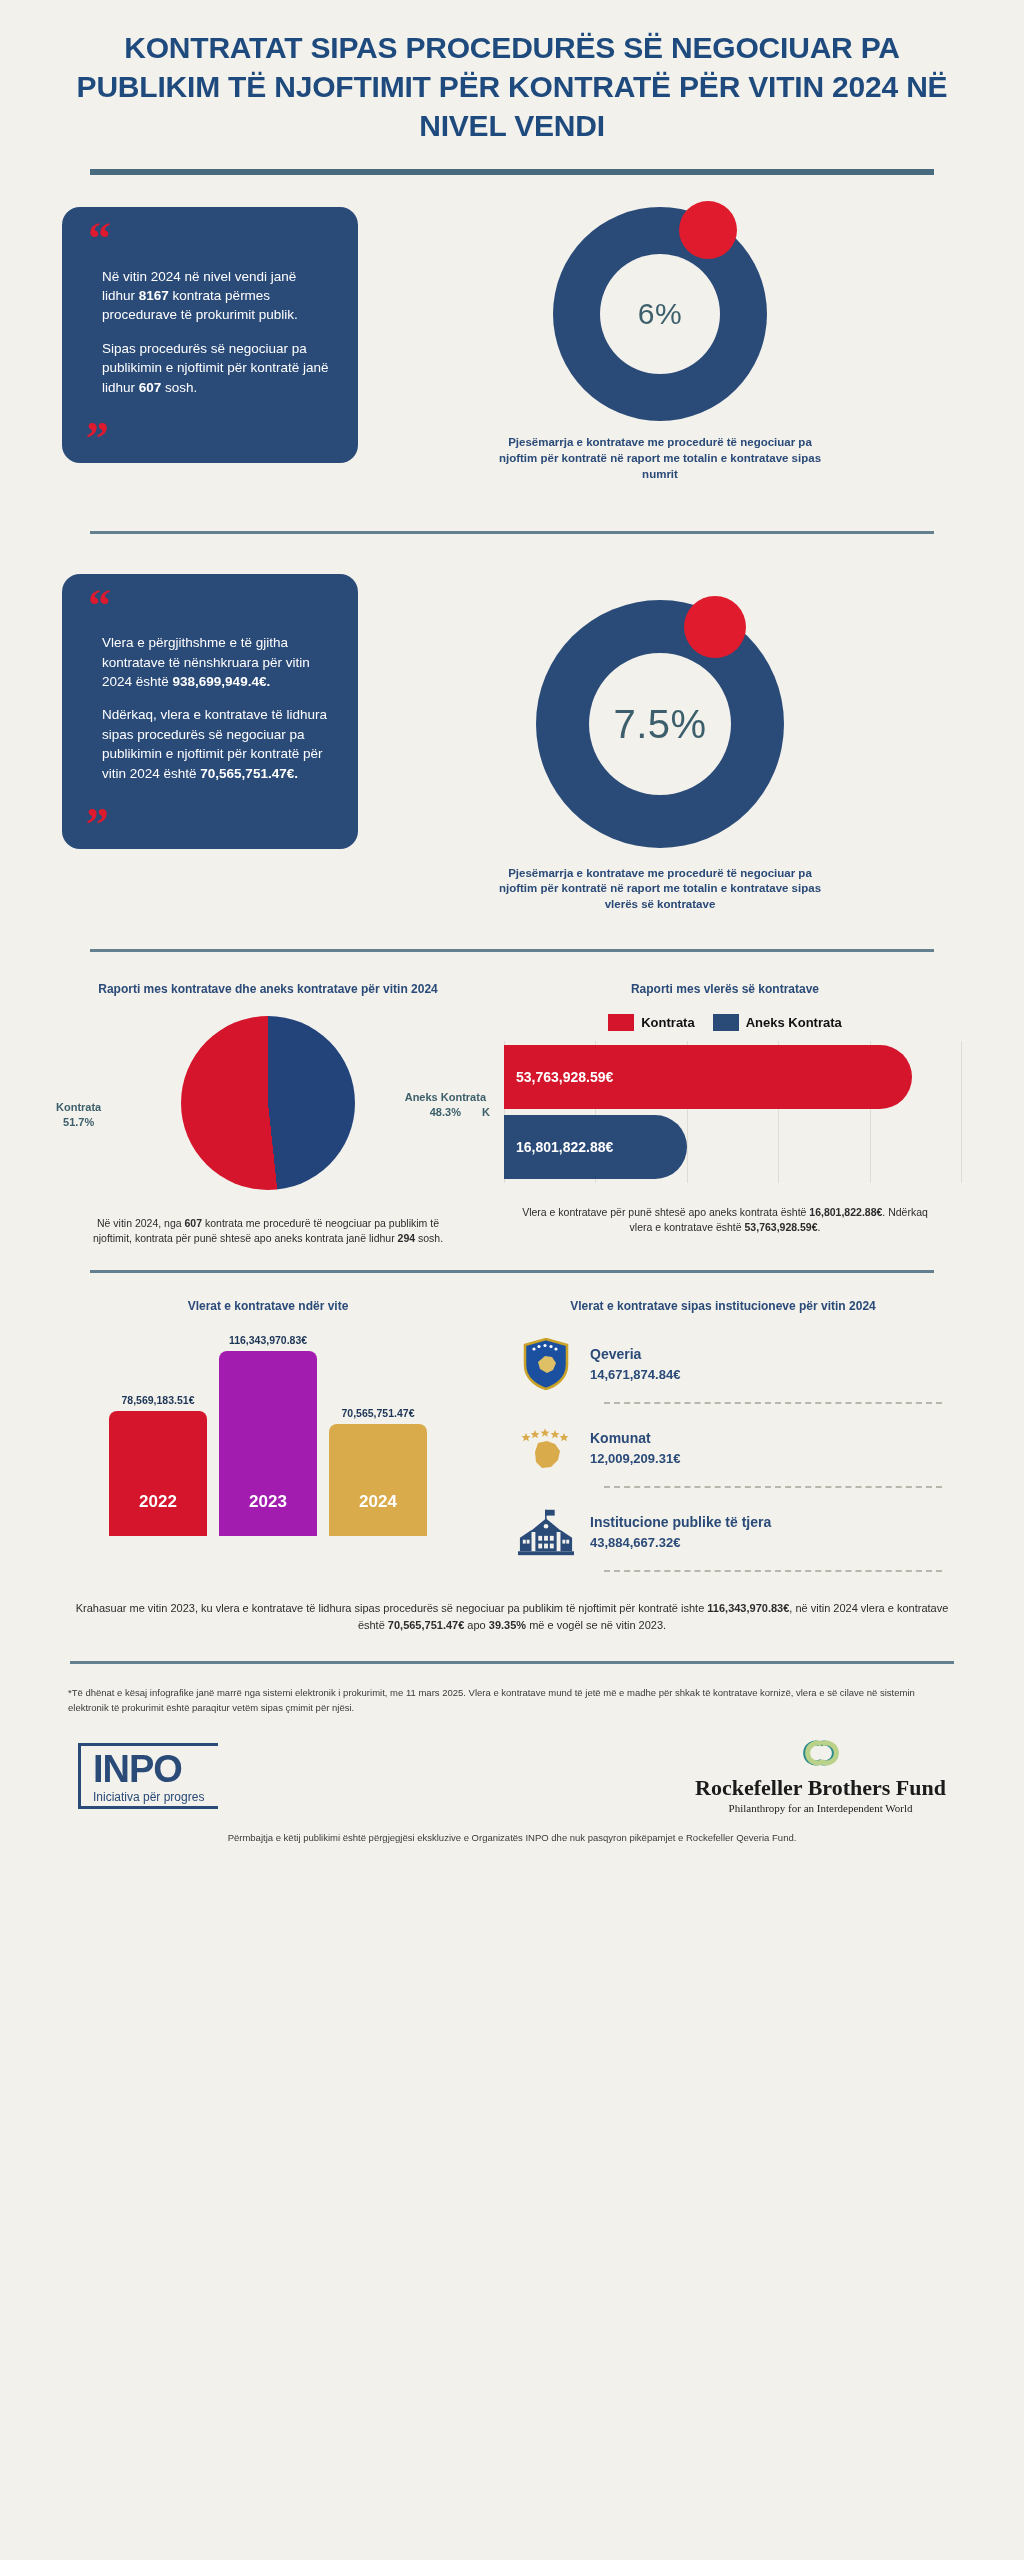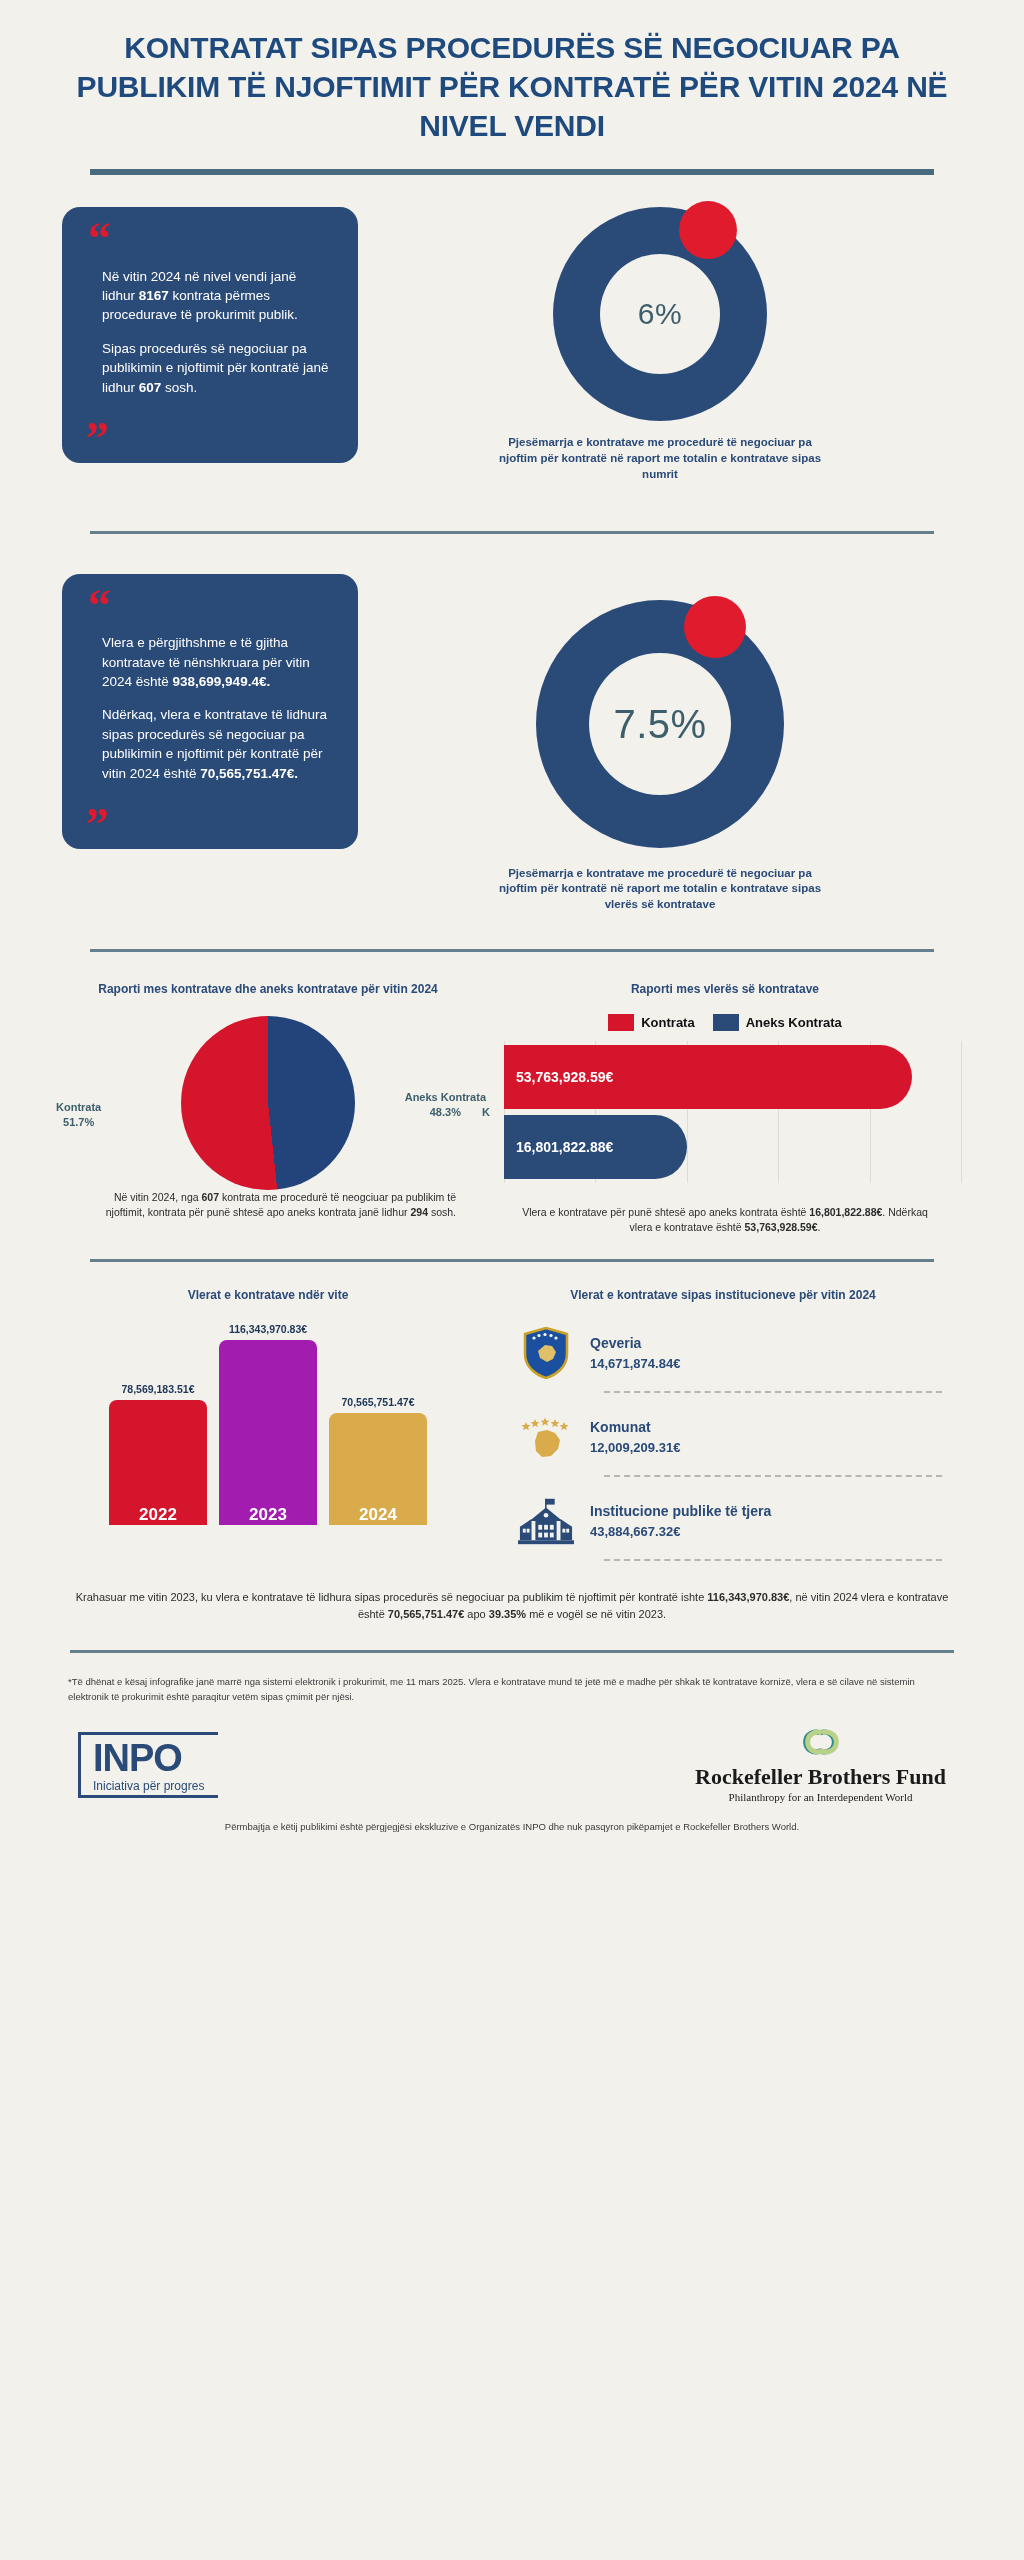--- a/index.html
+++ b/index.html
@@ -225,21 +225,21 @@
     color: #1d3557;
     margin-bottom: 5px;
     white-space: nowrap;
   }
   .vbar {
     width: 98px;
     border-radius: 8px 8px 0 0;
     display: flex;
     align-items: flex-end;
     justify-content: center;
-    padding-bottom: 0;
+    padding-bottom: 24px;
     color: #fff;
     font-size: 17px;
     font-weight: bold;
   }
 
   
   .inst-list { margin-top: 22px; padding: 0 20px 0 34px; }
   .inst-row {
     display: flex;
     align-items: center;
@@ -379,21 +379,21 @@
     <div class="panel-title">Raporti mes kontratave dhe aneks kontratave për vitin 2024</div>
     <div class="pie-wrap">
       <div class="pie"></div>
       <div class="pie-label left">
         <span>Kontrata</span><br><span>51.7%</span>
       </div>
       <div class="pie-label right">
         <span>Aneks Kontrata</span><br><span>48.3%</span>
       </div>
     </div>
-    <div class="panel-note" style="padding:0 18px;text-align:right;">
+    <div class="panel-note" style="margin-top:26px; padding:0 18px;">
       <span>Në vitin 2024, nga </span><b>607</b><span> kontrata me procedurë të neogciuar pa publikim të njoftimit, kontrata për punë shtesë apo aneks kontrata janë lidhur </span><b>294</b><span> sosh.</span>
     </div>
   </div>
 
   <div style="flex:1; padding-left:14px;">
     <div class="panel-title">Raporti mes vlerës së kontratave</div>
     <div class="legend">
       <div class="legend-item">
         <span class="legend-swatch" style="background:#d4152b;"></span>
         <span class="legend-text">Kontrata</span>
@@ -555,13 +555,13 @@
       <svg width="54" height="30" viewBox="0 0 54 30">
         <path d="M26 6 a10 10 0 1 0 0 18 a10 10 0 1 0 0 -18" fill="none" stroke="#2e8b8b" stroke-width="5"></path>
         <path d="M28 6 a10 10 0 1 1 0 18 a10 10 0 1 1 0 -18" fill="none" stroke="#b9d189" stroke-width="5"></path>
       </svg>
     </div>
     <div class="rbf-name">Rockefeller Brothers Fund</div>
     <div class="rbf-tag">Philanthropy for an Interdependent World</div>
   </div>
 </div>
 
-<div class="credit">Përmbajtja e këtij publikimi është përgjegjësi ekskluzive e Organizatës INPO dhe nuk pasqyron pikëpamjet e Rockefeller Brothers World.</div>
+<div class="credit">Përmbajtja e këtij publikimi është përgjegjësi ekskluzive e Organizatës INPO dhe nuk pasqyron pikëpamjet e Rockefeller Qeveria Fund.</div>
 
 </body></html>

